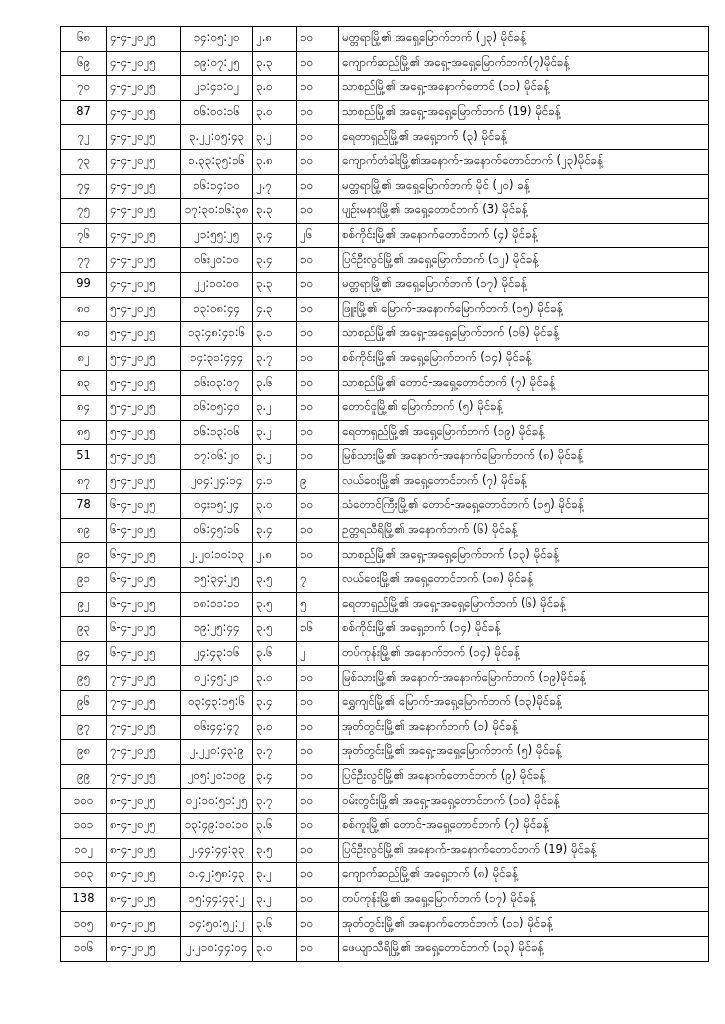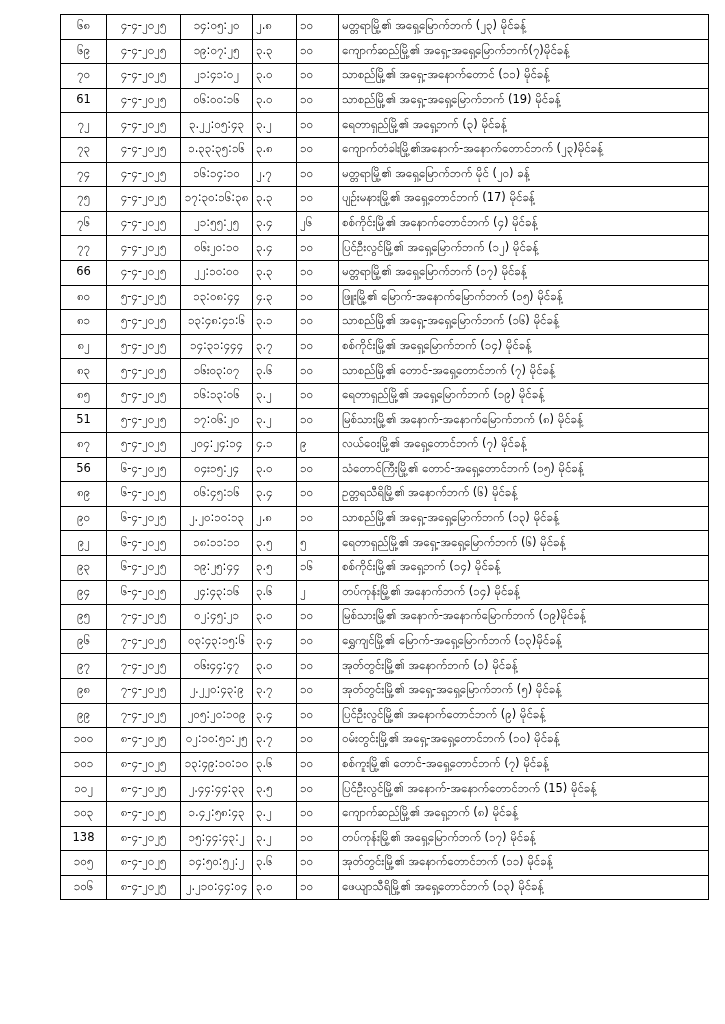--- a/index.html
+++ b/index.html
@@ -11,42 +11,42 @@
     width: 725px;
     height: 1024px;
     font-family: "DejaVu Sans", sans-serif;
     color: #000000;
   }
   .page {
     position: relative;
     width: 725px;
     height: 1024px;
     box-sizing: border-box;
-    padding: 14px 18px 14px 60px;
+    padding: 26px 18px 14px 60px;
     background: #fff;
   }
   table.quake-table {
     border-collapse: collapse;
     table-layout: fixed;
     width: 648px;
     margin: 0;
   }
   table.quake-table td {
     border: 1px solid #000;
     font-size: 11.5px;
     line-height: 1.15;
     padding: 2px 3px 4px 3px;
     vertical-align: middle;
     height: 24.6px;
     box-sizing: border-box;
     overflow: hidden;
     white-space: nowrap;
   }
   td.c-no    { width: 46px;  text-align: center; }
-  td.c-date  { width: 74px;  text-align: center; }
+  td.c-date  { width: 74px;  }
   td.c-time  { width: 72px;  text-align: center; }
   td.c-mag   { width: 44px;  text-align: left; }
   td.c-depth { width: 42px;  text-align: left; }
   td.c-loc   { width: 370px; text-align: left; padding-left: 7px; }
 </style>
 </head>
 <body>
 
 <div class="page">
   <table class="quake-table">
@@ -69,21 +69,21 @@
         </tr>
         <tr>
           <td class="c-no">၇၀</td>
           <td class="c-date">၄-၄-၂၀၂၅</td>
           <td class="c-time">၂၁:၄၁:၀၂</td>
           <td class="c-mag">၃.၀</td>
           <td class="c-depth">၁၀</td>
           <td class="c-loc">သာစည်မြို့၏ အရှေ့-အနောက်တောင် (၁၁) မိုင်ခန့်</td>
         </tr>
         <tr>
-          <td class="c-no">61</td>
+          <td class="c-no">87</td>
           <td class="c-date">၄-၄-၂၀၂၅</td>
           <td class="c-time">၀၆:၀၀:၁၆</td>
           <td class="c-mag">၃.၀</td>
           <td class="c-depth">၁၀</td>
           <td class="c-loc">သာစည်မြို့၏ အရှေ့-အရှေ့မြောက်ဘက် (19) မိုင်ခန့်</td>
         </tr>
         <tr>
           <td class="c-no">၇၂</td>
           <td class="c-date">၄-၄-၂၀၂၅</td>
           <td class="c-time">၃.၂၂:၀၅:၄၃</td>
@@ -106,40 +106,40 @@
           <td class="c-mag">၂.၇</td>
           <td class="c-depth">၁၀</td>
           <td class="c-loc">မတ္တရာမြို့၏ အရှေ့မြောက်ဘက် မိုင် (၂၀) ခန့်</td>
         </tr>
         <tr>
           <td class="c-no">၇၅</td>
           <td class="c-date">၄-၄-၂၀၂၅</td>
           <td class="c-time">၁၇:၃၀:၁၆:၃၈</td>
           <td class="c-mag">၃.၃</td>
           <td class="c-depth">၁၀</td>
-          <td class="c-loc">ပျဉ်းမနားမြို့၏ အရှေ့တောင်ဘက် (17) မိုင်ခန့်</td>
+          <td class="c-loc">ပျဉ်းမနားမြို့၏ အရှေ့တောင်ဘက် (3) မိုင်ခန့်</td>
         </tr>
         <tr>
           <td class="c-no">၇၆</td>
           <td class="c-date">၄-၄-၂၀၂၅</td>
           <td class="c-time">၂၁:၅၅:၂၅</td>
           <td class="c-mag">၃.၄</td>
           <td class="c-depth">၂၆</td>
           <td class="c-loc">စစ်ကိုင်းမြို့၏ အနောက်တောင်ဘက် (၄) မိုင်ခန့်</td>
         </tr>
         <tr>
           <td class="c-no">၇၇</td>
           <td class="c-date">၄-၄-၂၀၂၅</td>
           <td class="c-time">၀၆း၂၀:၁၀</td>
           <td class="c-mag">၃.၄</td>
           <td class="c-depth">၁၀</td>
           <td class="c-loc">ပြင်ဦးလွင်မြို့၏ အရှေ့မြောက်ဘက် (၁၂) မိုင်ခန့်</td>
         </tr>
         <tr>
-          <td class="c-no">66</td>
+          <td class="c-no">99</td>
           <td class="c-date">၄-၄-၂၀၂၅</td>
           <td class="c-time">၂၂:၁၀:၀၀</td>
           <td class="c-mag">၃.၃</td>
           <td class="c-depth">၁၀</td>
           <td class="c-loc">မတ္တရာမြို့၏ အရှေ့မြောက်ဘက် (၁၇) မိုင်ခန့်</td>
         </tr>
         <tr>
           <td class="c-no">၈၀</td>
           <td class="c-date">၅-၄-၂၀၂၅</td>
           <td class="c-time">၁၃:၀၈:၄၄</td>
@@ -163,20 +163,28 @@
           <td class="c-depth">၁၀</td>
           <td class="c-loc">စစ်ကိုင်းမြို့၏ အရှေ့မြောက်ဘက် (၁၄) မိုင်ခန့်</td>
         </tr>
         <tr>
           <td class="c-no">၈၃</td>
           <td class="c-date">၅-၄-၂၀၂၅</td>
           <td class="c-time">၁၆း၀၃:၀၇</td>
           <td class="c-mag">၃.၆</td>
           <td class="c-depth">၁၀</td>
           <td class="c-loc">သာစည်မြို့၏ တောင်-အရှေ့တောင်ဘက် (၇) မိုင်ခန့်</td>
+        </tr>
+        <tr>
+          <td class="c-no">၈၄</td>
+          <td class="c-date">၅-၄-၂၀၂၅</td>
+          <td class="c-time">၁၆:၀၅:၄၀</td>
+          <td class="c-mag">၃.၂</td>
+          <td class="c-depth">၁၀</td>
+          <td class="c-loc">တောင်ငူမြို့၏ မြောက်ဘက် (၅) မိုင်ခန့်</td>
         </tr>
         <tr>
           <td class="c-no">၈၅</td>
           <td class="c-date">၅-၄-၂၀၂၅</td>
           <td class="c-time">၁၆:၁၃:၀၆</td>
           <td class="c-mag">၃.၂</td>
           <td class="c-depth">၁၀</td>
           <td class="c-loc">ရေတာရှည်မြို့၏ အရှေ့မြောက်ဘက် (၁၉) မိုင်ခန့်</td>
         </tr>
         <tr>
@@ -189,21 +197,21 @@
         </tr>
         <tr>
           <td class="c-no">၈၇</td>
           <td class="c-date">၅-၄-၂၀၂၅</td>
           <td class="c-time">၂၀၄:၂၄:၁၄</td>
           <td class="c-mag">၄.၁</td>
           <td class="c-depth">၉</td>
           <td class="c-loc">လယ်ဝေးမြို့၏ အရှေ့တောင်ဘက် (၇) မိုင်ခန့်</td>
         </tr>
         <tr>
-          <td class="c-no">56</td>
+          <td class="c-no">78</td>
           <td class="c-date">၆-၄-၂၀၂၅</td>
           <td class="c-time">၀၄း၁၅:၂၄</td>
           <td class="c-mag">၃.၀</td>
           <td class="c-depth">၁၀</td>
           <td class="c-loc">သံတောင်ကြီးမြို့၏ တောင်-အရှေ့တောင်ဘက် (၁၅) မိုင်ခန့်</td>
         </tr>
         <tr>
           <td class="c-no">၈၉</td>
           <td class="c-date">၆-၄-၂၀၂၅</td>
           <td class="c-time">၀၆:၄၅:၁၆</td>
@@ -211,20 +219,28 @@
           <td class="c-depth">၁၀</td>
           <td class="c-loc">ဥတ္တရသီရိမြို့၏ အနောက်ဘက် (၆) မိုင်ခန့်</td>
         </tr>
         <tr>
           <td class="c-no">၉၀</td>
           <td class="c-date">၆-၄-၂၀၂၅</td>
           <td class="c-time">၂.၂၀:၁၀:၁၃</td>
           <td class="c-mag">၂.၈</td>
           <td class="c-depth">၁၀</td>
           <td class="c-loc">သာစည်မြို့၏ အရှေ့-အရှေ့မြောက်ဘက် (၁၃) မိုင်ခန့်</td>
+        </tr>
+        <tr>
+          <td class="c-no">၉၁</td>
+          <td class="c-date">၆-၄-၂၀၂၅</td>
+          <td class="c-time">၁၅:၃၄:၂၅</td>
+          <td class="c-mag">၃.၅</td>
+          <td class="c-depth">၇</td>
+          <td class="c-loc">လယ်ဝေးမြို့၏ အရှေ့တောင်ဘက် (၁၈) မိုင်ခန့်</td>
         </tr>
         <tr>
           <td class="c-no">၉၂</td>
           <td class="c-date">၆-၄-၂၀၂၅</td>
           <td class="c-time">၁၈:၁၁:၁၁</td>
           <td class="c-mag">၃.၅</td>
           <td class="c-depth">၅</td>
           <td class="c-loc">ရေတာရှည်မြို့၏ အရှေ့-အရှေ့မြောက်ဘက် (၆) မိုင်ခန့်</td>
         </tr>
         <tr>
@@ -298,21 +314,21 @@
           <td class="c-mag">၃.၆</td>
           <td class="c-depth">၁၀</td>
           <td class="c-loc">စစ်ကူးမြို့၏ တောင်-အရှေ့တောင်ဘက် (၇) မိုင်ခန့်</td>
         </tr>
         <tr>
           <td class="c-no">၁၀၂</td>
           <td class="c-date">၈-၄-၂၀၂၅</td>
           <td class="c-time">၂.၄၄:၄၄:၃၃</td>
           <td class="c-mag">၃.၅</td>
           <td class="c-depth">၁၀</td>
-          <td class="c-loc">ပြင်ဦးလွင်မြို့၏ အနောက်-အနောက်တောင်ဘက် (15) မိုင်ခန့်</td>
+          <td class="c-loc">ပြင်ဦးလွင်မြို့၏ အနောက်-အနောက်တောင်ဘက် (19) မိုင်ခန့်</td>
         </tr>
         <tr>
           <td class="c-no">၁၀၃</td>
           <td class="c-date">၈-၄-၂၀၂၅</td>
           <td class="c-time">၁.၄၂:၅၈:၄၃</td>
           <td class="c-mag">၃.၂</td>
           <td class="c-depth">၁၀</td>
           <td class="c-loc">ကျောက်ဆည်မြို့၏ အရှေ့ဘက် (၈) မိုင်ခန့်</td>
         </tr>
         <tr>

